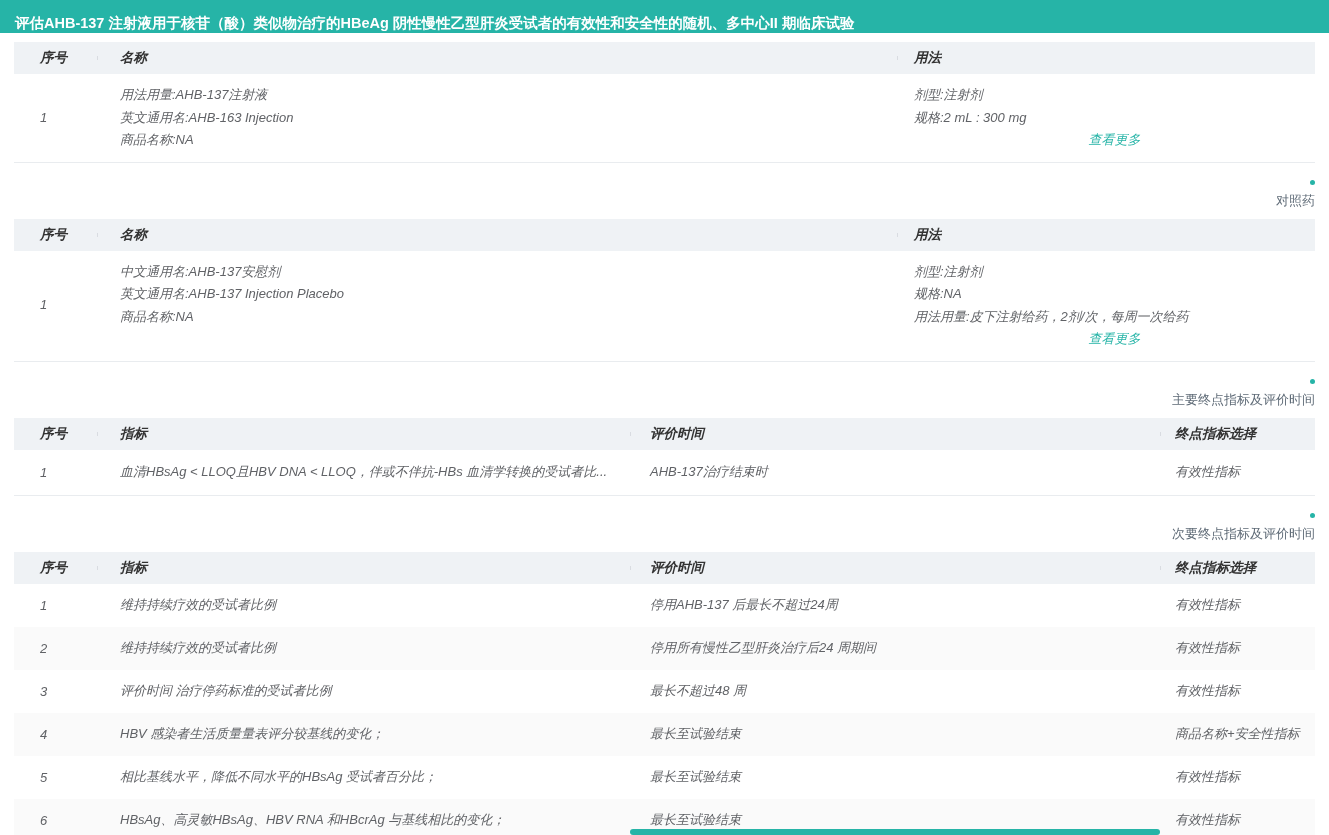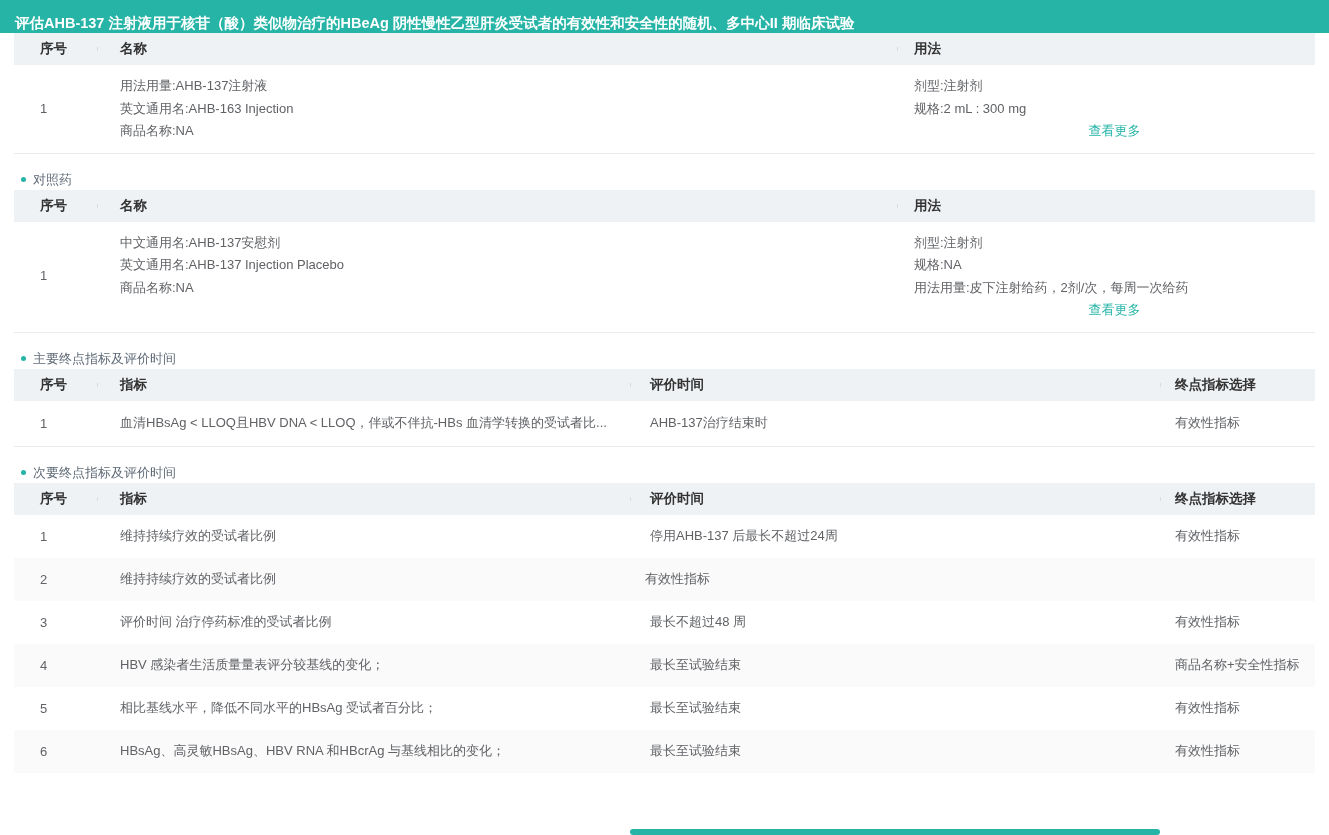--- a/index.html
+++ b/index.html
@@ -9,26 +9,26 @@
     background:#fff; color:#606266;
     font-family:"Liberation Sans","DejaVu Sans",sans-serif;
   }
   .top-bar {
     height:33px; background:var(--accent); color:#fff;
     display:flex; align-items:flex-end; padding:0 15px;
     font-size:14.5px; font-weight:bold;
   }
   .container { padding:0 14px; }
   .section-label {
-    display:flex; align-items:center; gap:7px;
-    margin:17px 0 1px 7px; font-size:13px; color:#5f6b77;
+    display:flex; align-items:flex-end; gap:7px;
+    margin:17px 0 1px 7px; font-size:13px; color:#5f6b77;flex-direction:column;
   }
   .bullet { width:5px; height:5px; border-radius:50%; background:var(--accent); flex-shrink:0; }
 
-  .tbl { margin-top:0; border-bottom:1px solid #e9ecef; }
+  .tbl { margin-top:9px; border-bottom:1px solid #e9ecef;font-style:italic; }
   .tbl.no-border { border-bottom:none; }
   .thead {
     display:flex; align-items:center; background:var(--thead-bg);
     height:32px; color:#333; font-weight:bold; font-size:13.5px;
   }
   .cell { position:relative; }
   .thead .cell.sep::before {
     content:""; position:absolute; left:0; top:7px; bottom:7px;
     width:1px; background:#d9dce1;
   }
@@ -141,20 +141,21 @@
     </div>
     <div class="ep-row">
       <div class="cell col-no">1</div>
       <div class="cell col-ind">维持持续疗效的受试者比例</div>
       <div class="cell col-time">停用AHB-137 后最长不超过24周</div>
       <div class="cell col-type">有效性指标</div>
     </div>
     <div class="ep-row alt">
       <div class="cell col-no">2</div>
       <div class="cell col-ind">维持持续疗效的受试者比例</div>
+      <div class="cell col-time">停用所有慢性乙型肝炎治疗后24 周期间</div>
       <div class="cell col-type">有效性指标</div>
     </div>
     <div class="ep-row">
       <div class="cell col-no">3</div>
       <div class="cell col-ind">评价时间 治疗停药标准的受试者比例</div>
       <div class="cell col-time">最长不超过48 周</div>
       <div class="cell col-type">有效性指标</div>
     </div>
     <div class="ep-row alt">
       <div class="cell col-no">4</div>

